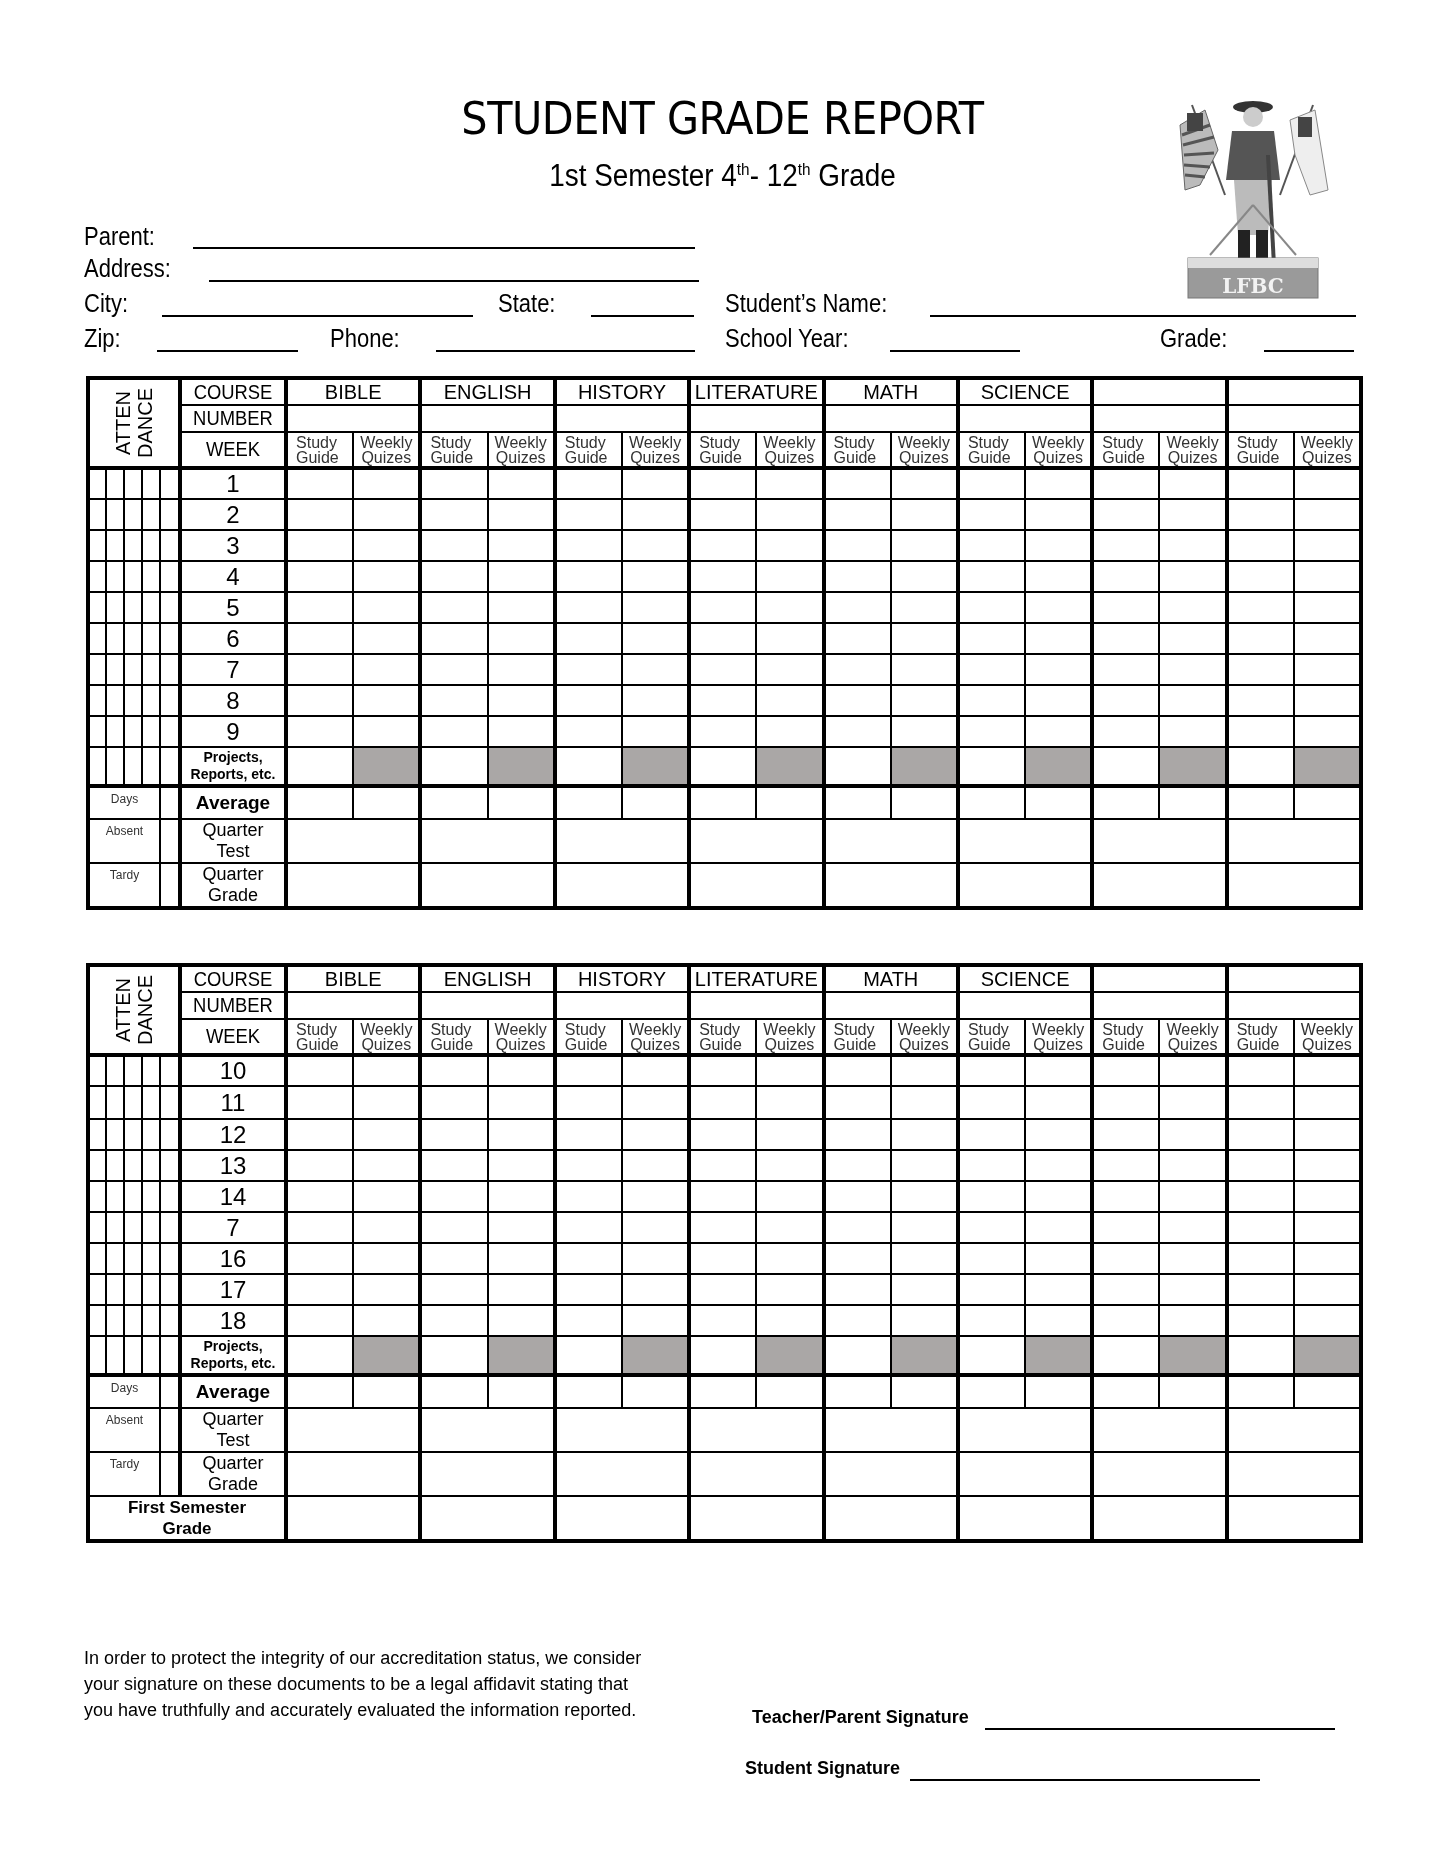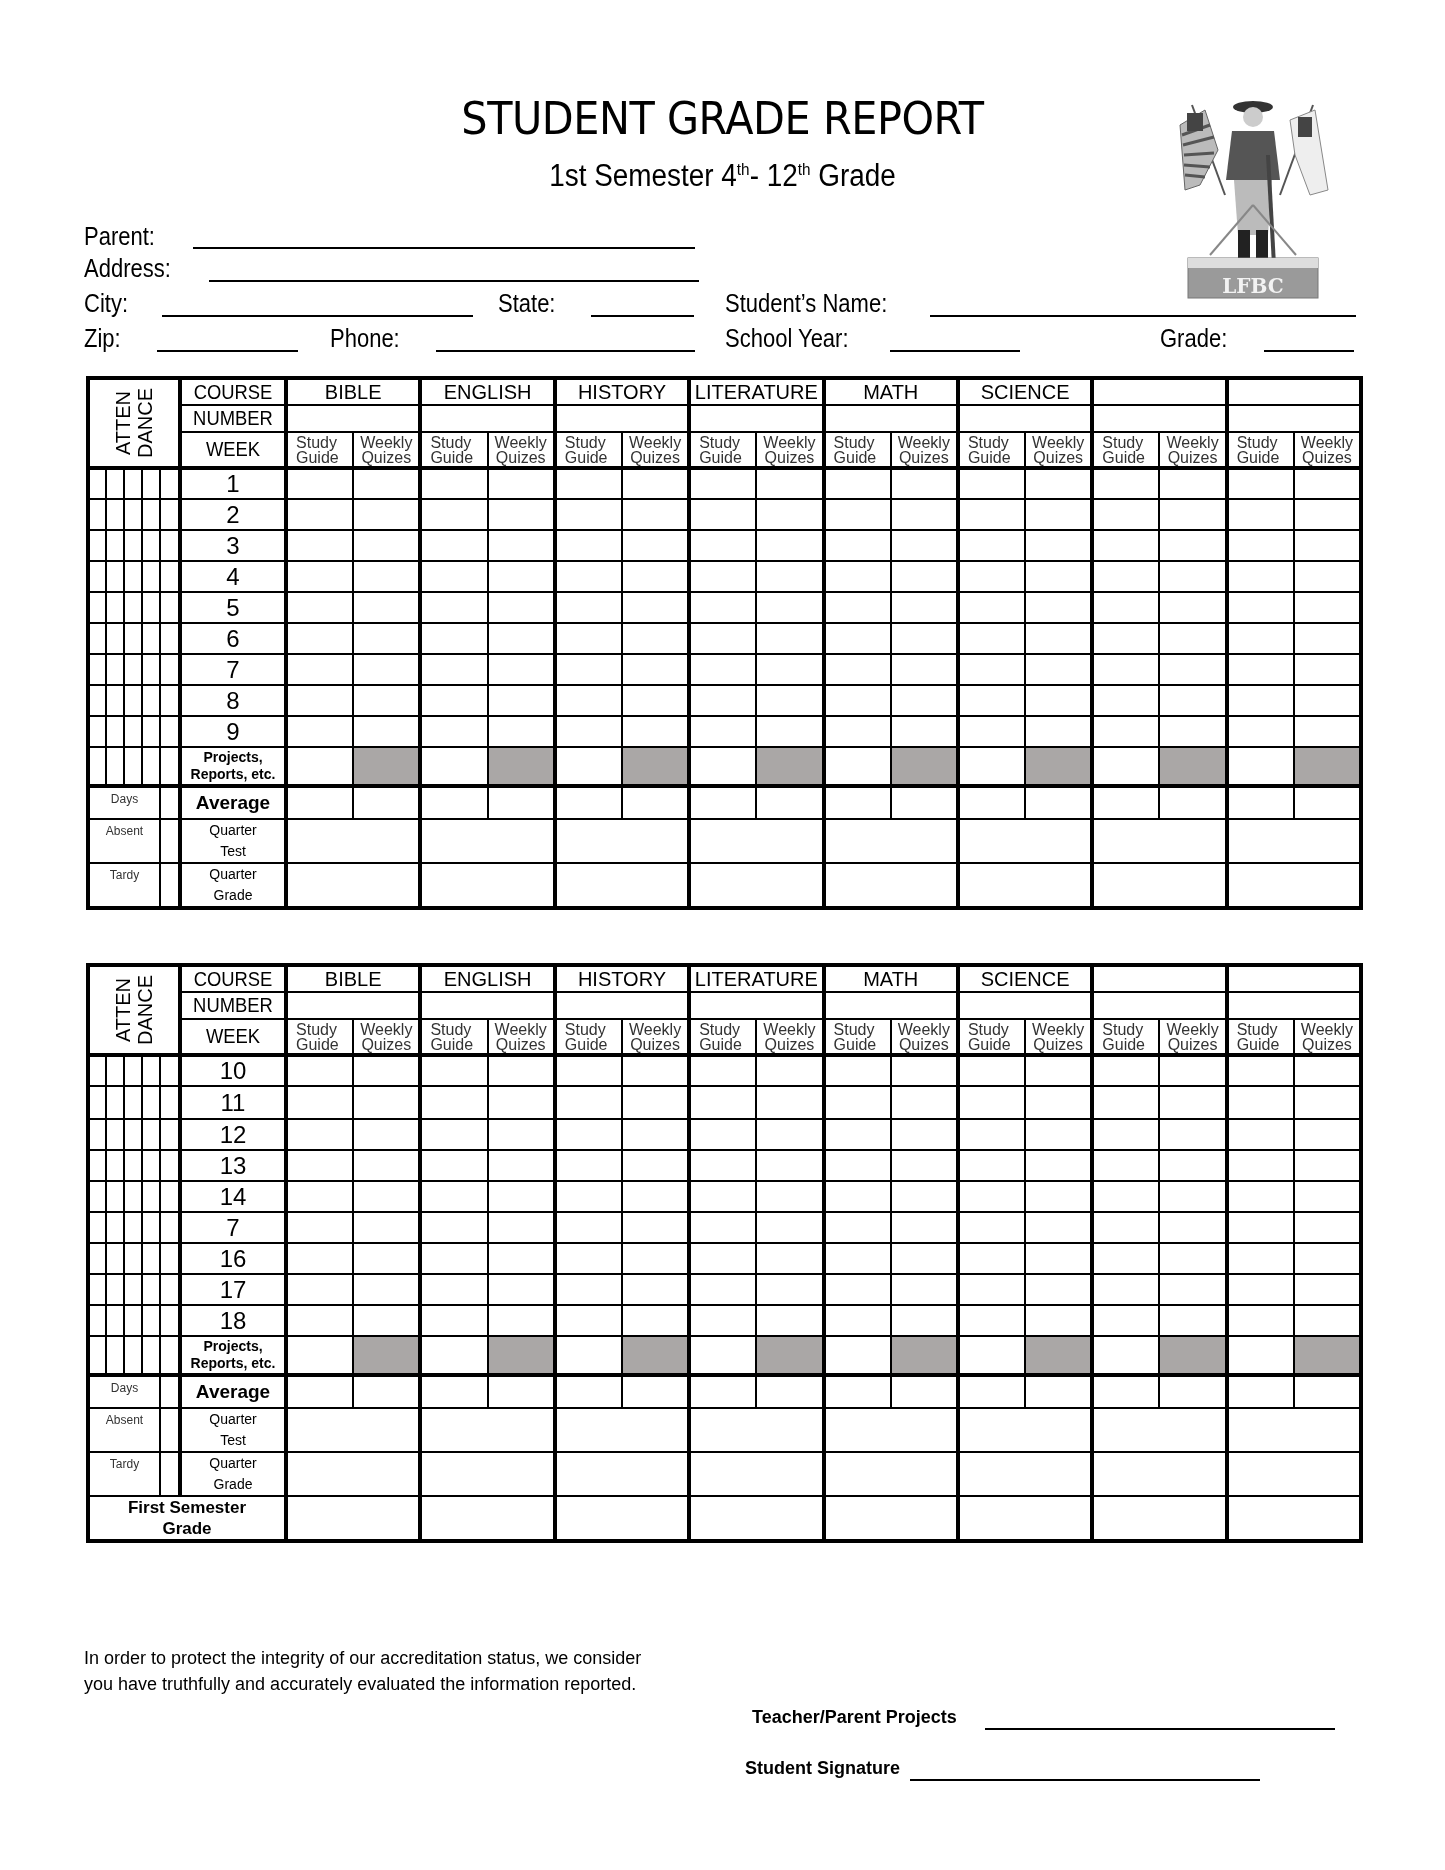--- a/index.html
+++ b/index.html
@@ -12,21 +12,21 @@
   .field-line { position:absolute; border-bottom:2px solid #000; height:0; }
   table.grade { position:absolute; left:86px; border-collapse:collapse; table-layout:fixed; border:4px solid #000; }
   table.grade td { border:2px solid #000; padding:0; text-align:center; vertical-align:middle; overflow:hidden; }
   .hdr { font-size:20px; transform:scaleX(0.92); }
   .subj { font-size:20px; }
   .small { font-size:16px; line-height:15px; text-align:left !important; color:#333; padding-left:8px !important; }
   .small.wq { text-align:center !important; padding-left:0 !important; }
   .weeknum { font-size:24px; }
   .proj { font-size:14px; line-height:17px; font-weight:bold; }
   .avg { font-size:19px;font-weight:bold; }
-  .qt { font-size:14px; line-height:21px; }
+  .qt { font-size:18px; line-height:21px; }
   .attlab { font-size:12px; color:#333; vertical-align:top !important; padding-top:4px !important; }
   .shade { background:#aaa7a6; }
   .thick-l { border-left:4px solid #000 !important; }
   .thick-t { border-top:4px solid #000 !important; }
   .atten { position:relative; }
   .atten-text { position:absolute; left:50%; top:50%; transform:translate(-50%,-50%) rotate(-90deg); font-size:20px; line-height:22px; white-space:nowrap; text-align:center; }
   .fsg { font-size:17px; font-weight:bold; line-height:21px; }
   .footer-text { position:absolute; left:84px; top:1645px; font-family:"Liberation Sans", sans-serif; font-size:18px; line-height:26px; width:640px; }
   .sig-label { position:absolute; font-weight:bold; font-size:18px; }
 </style>
@@ -905,18 +905,19 @@
         <td colspan="2" class="thick-l"></td>
         <td colspan="2" class="thick-l"></td>
         <td colspan="2" class="thick-l"></td>
         <td colspan="2" class="thick-l"></td>
       </tr>
     </tbody>
 </table>
 
 <div class="footer-text">
   <div>In order to protect the integrity of our accreditation status, we consider</div>
+  <div>your signature on these documents to be a legal affidavit stating that</div>
   <div>you have truthfully and accurately evaluated the information reported.</div>
 </div>
-<span class="sig-label" style="left:752px;top:1707px;">Teacher/Parent Projects</span>
+<span class="sig-label" style="left:752px;top:1707px;">Teacher/Parent Signature</span>
 <div class="field-line" style="left:985px;top:1728px;width:350px;"></div>
 <span class="sig-label" style="left:745px;top:1758px;">Student Signature</span>
 <div class="field-line" style="left:910px;top:1779px;width:350px;"></div>
 
 </body></html>

